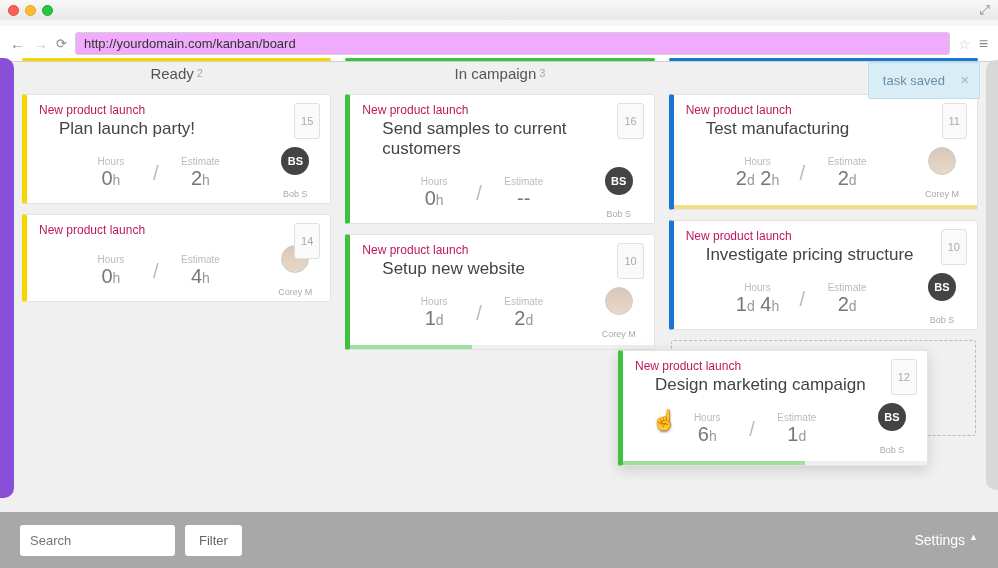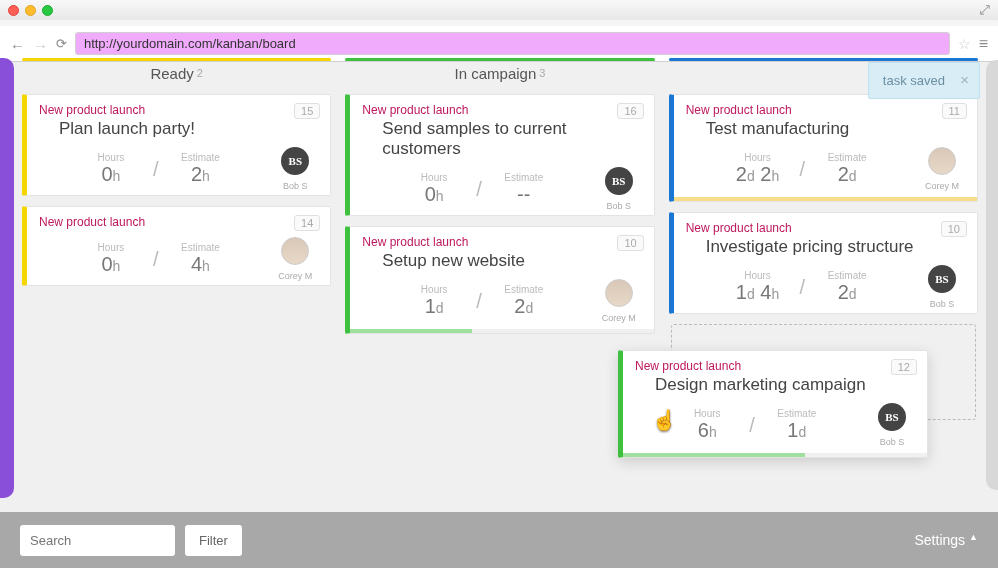--- a/index.html
+++ b/index.html
@@ -26,33 +26,33 @@
 .board { flex:1; display:flex; gap:10px; padding:6px 6px 0 6px; height: 454px; }
 .col { flex:1; display:flex; flex-direction:column; }
 .col-hdr { height:30px; position:relative; display:flex; align-items:center; justify-content:center; }
 .col-hdr .line { position:absolute; top:0; left:2px; right:2px; height:3px; border-radius:2px; }
 .col-hdr .title { font-size:15px; color:#555;text-align:right; }
 .col-hdr .count { font-size:11px; color:#aaa; vertical-align:super; margin-left:3px; }
 .cards { display:flex; flex-direction:column; gap:10px; padding:6px 2px; }
 
 .card { background:#fff; border:1px solid #e3e3e3; border-radius:2px; border-left-width:5px; padding:8px 12px 4px 12px; position:relative; }
 .card .proj { font-size:12px; color:#be185d; }
-.card .num { position:absolute; top:8px; right:10px; border:1px solid #e0e0e0; border-radius:3px; padding:1px 6px; font-size:11px; color:#aaa; background:#fafafa;}
+.card .num { position:absolute; top:8px; right:10px; border:1px solid #e0e0e0; border-radius:3px; padding:11px 6px; font-size:11px; color:#aaa; background:#fafafa;}
 .card .title { font-size:17px; color:#444; margin-top:2px;margin-left:20px; }
 .card .row { display:flex; align-items:center; margin-top:8px; }
 .metrics { flex:1; display:flex; align-items:center; justify-content:center; gap:6px; }
 .metric { text-align:center; min-width:60px;}
 .metric .lbl { font-size:10px; color:#bbb; }
 .metric .val { font-size:20px; color:#777; }
 .metric .val .unit { font-size:14px; color:#999; }
 .slash { font-size:20px; color:#bbb; padding:0 6px;}
 .assignee { text-align:center; width:46px;}
-.assignee .av { width:28px; height:28px; border-radius:50%; background:#444; color:#fff; font-size:11px; font-weight:600; display:flex; align-items:center; justify-content:center; margin:0 auto;font-family:Liberation Serif, serif;}
+.assignee .av { width:28px; height:28px; border-radius:50%; background:#444; color:#fff; font-size:11px; font-weight:600; display:flex; align-items:center; justify-content:center; margin:0 auto;}
 .assignee .av.photo { background:linear-gradient(#d9c8b8,#e8d8c8); border:1px solid #ccc;}
-.assignee .name { font-size:9px; color:#aaa; margin-top:6px;}
+.assignee .name { font-size:9px; color:#aaa; margin-top:14px;}
 .progress { height:4px; background:#f0f0f0; margin:6px -12px -4px -12px;}
 .progress .fill { height:100%; }
 
 
 .yellow { border-left-color:#f5d600;} .yellow-line{background:#f5d600;}
 .green { border-left-color:#3fc13f;} .green-line{background:#3fc13f;}
 .blue { border-left-color:#1976d2;} .blue-line{background:#1976d2;}
 
 
 .toast { position:absolute; top:62px; right:18px; background:#d9edf7; border:1px solid #bce0ee; color:#6a8fa3; padding:10px 34px 10px 14px; font-size:13px; border-radius:2px; z-index:50;}

